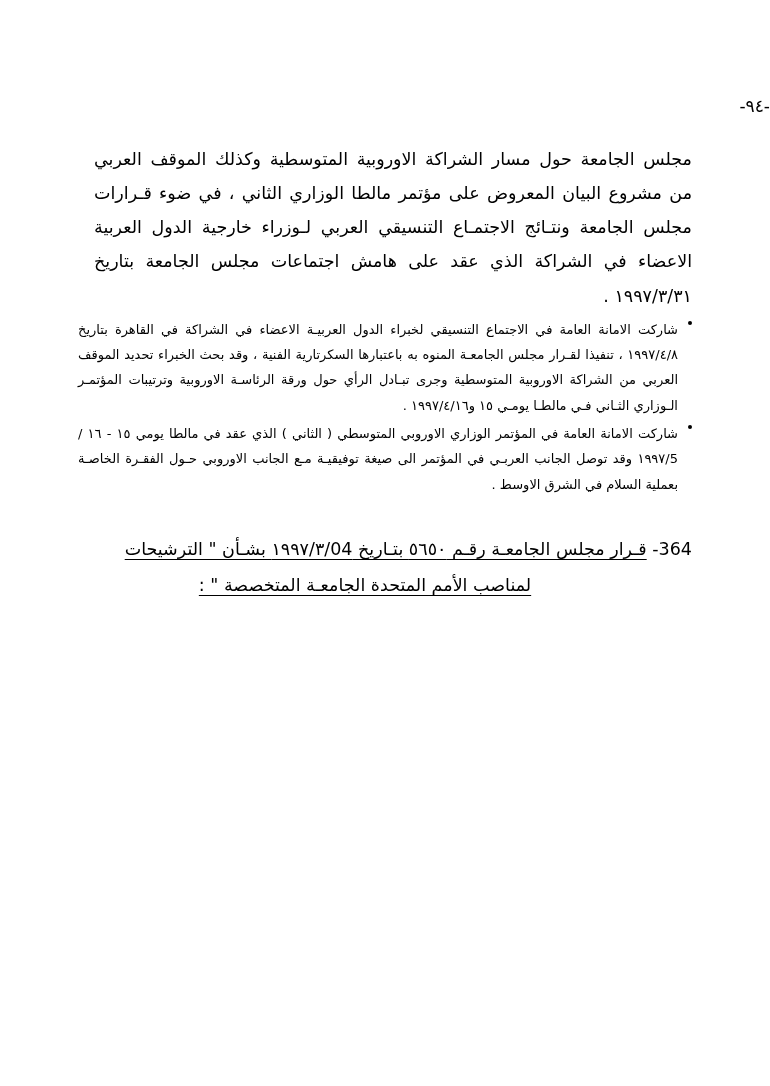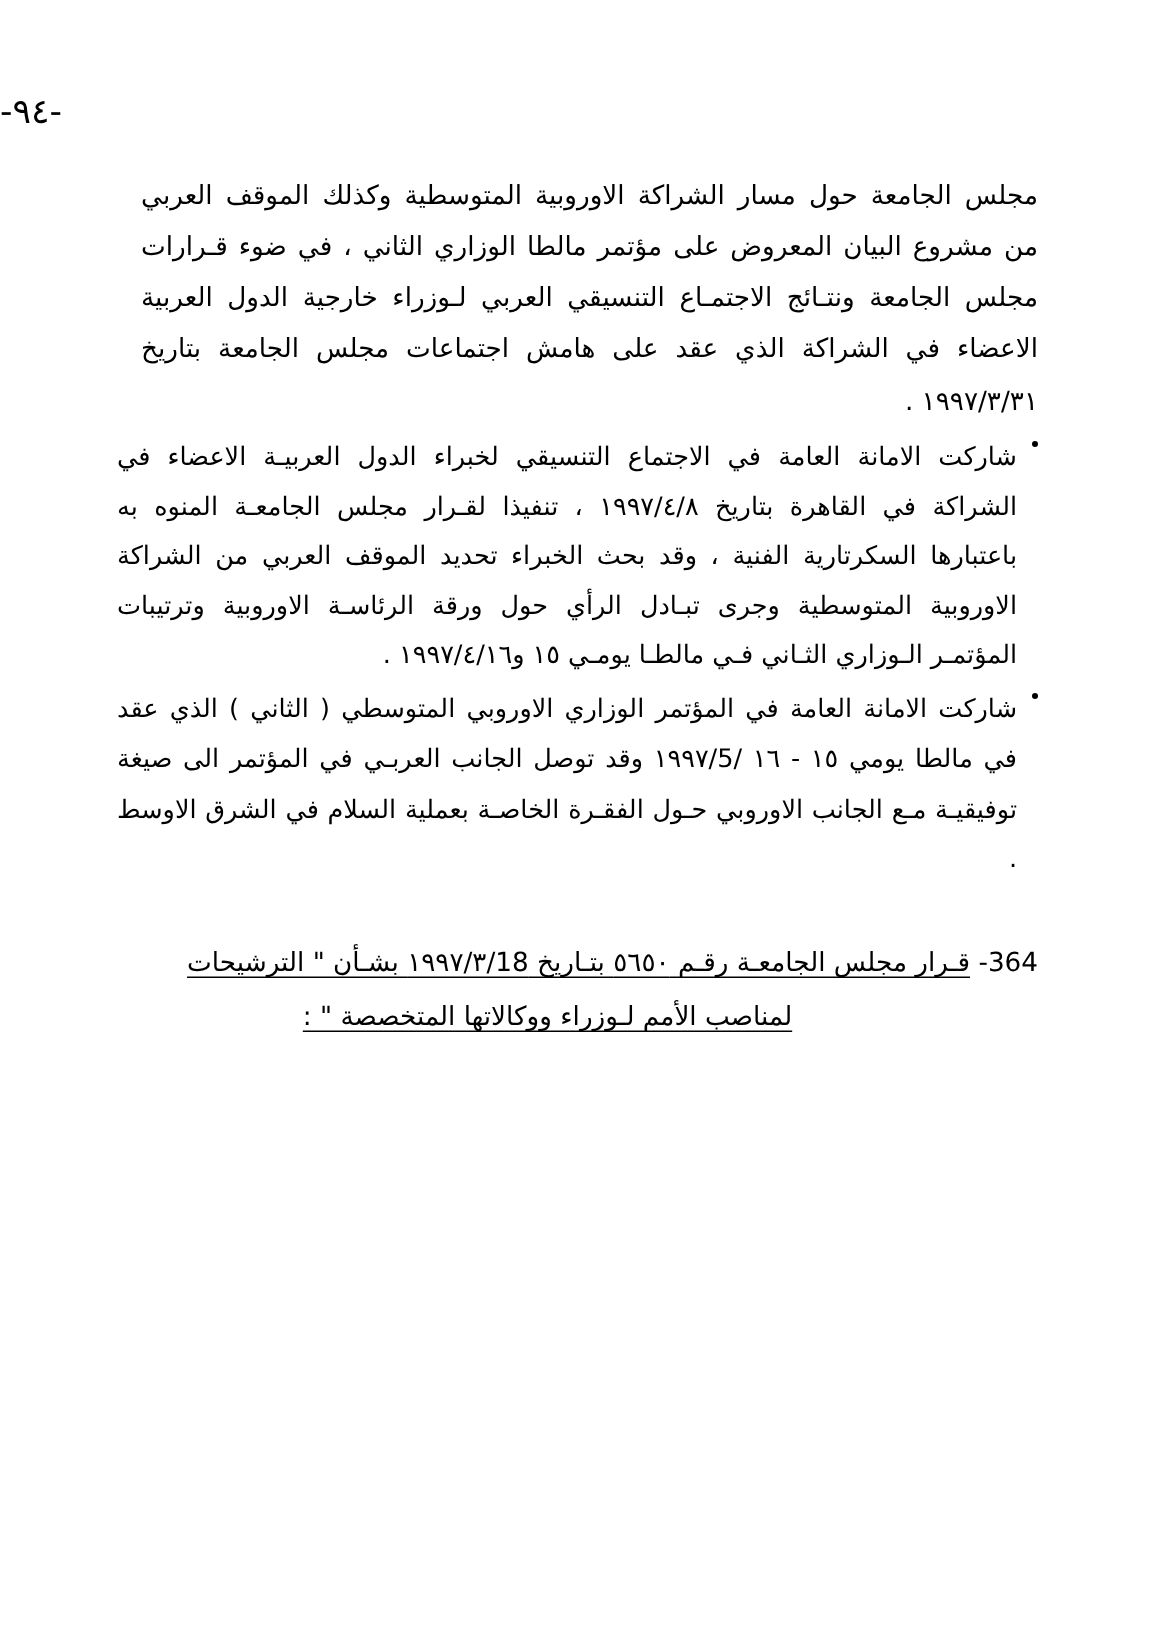--- a/index.html
+++ b/index.html
@@ -16,24 +16,24 @@
     overflow: hidden;
   }
   .page {
     width: 770px;
     height: 1086px;
     box-sizing: border-box;
     padding: 0;
     position: relative;
   }
   .page-number {
-    text-align: left;
-    font-size: 23px;
+    text-align: right;
+    font-size: 17px;
     letter-spacing: 1px;
-    margin-top: 62px;
+    margin-top: 96px;
     margin-bottom: 26px;
     direction: rtl;
   }
   .content {
     padding: 0 78px 0 78px;
     direction: rtl;
     text-align: justify;
   }
   .para {
     font-size: 17.5px;
@@ -42,21 +42,21 @@
     text-justify: inter-word;
     margin: 0 0 2px 16px;
     direction: rtl;
   }
   .para.first {
     margin-bottom: 4px;
   }
   .bullet-item {
     display: block;
     position: relative;
-    font-size: 17px;
+    font-size: 13px;
     line-height: 1.95;
     margin: 0 0 3px 0;
     padding-right: 14px;
     text-align: justify;
     direction: rtl;
   }
   .bullet-item .dot {
     position: absolute;
     right: 0;
     top: 0.30em;
@@ -107,18 +107,18 @@
     <div class="bullet-item">
       <span class="dot"></span>
       <span>شاركت الامانة العامة في المؤتمر الوزاري الاوروبي  المتوسطي ( الثاني ) الذي عقد في مالطا يومي ١٥ - ١٦ /١٩٩٧/5 وقد توصل  الجانب العربـي في المؤتمر الى صيغة توفيقيـة مـع الجانب الاوروبي حـول الفقـرة الخاصـة بعملية السلام في الشرق الاوسط  .</span>
     </div>
 
 
     <div class="spacer-lg"></div>
 
     <div class="numbered">
       <span>364-</span>
-      <span class="lead">قـرار مجلس الجامعـة رقـم ٥٦٥٠ بتـاريخ ١٩٩٧/٣/18 بشـأن " الترشيحات</span>
-      <span class="second-line">لمناصب الأمم لـوزراء ووكالاتها المتخصصة " :</span>
+      <span class="lead">قـرار مجلس الجامعـة رقـم ٥٦٥٠ بتـاريخ ١٩٩٧/٣/04 بشـأن " الترشيحات</span>
+      <span class="second-line">لمناصب الأمم المتحدة الجامعـة المتخصصة " :</span>
     </div>
 
   </div>
 </div>
 
 </body></html>

